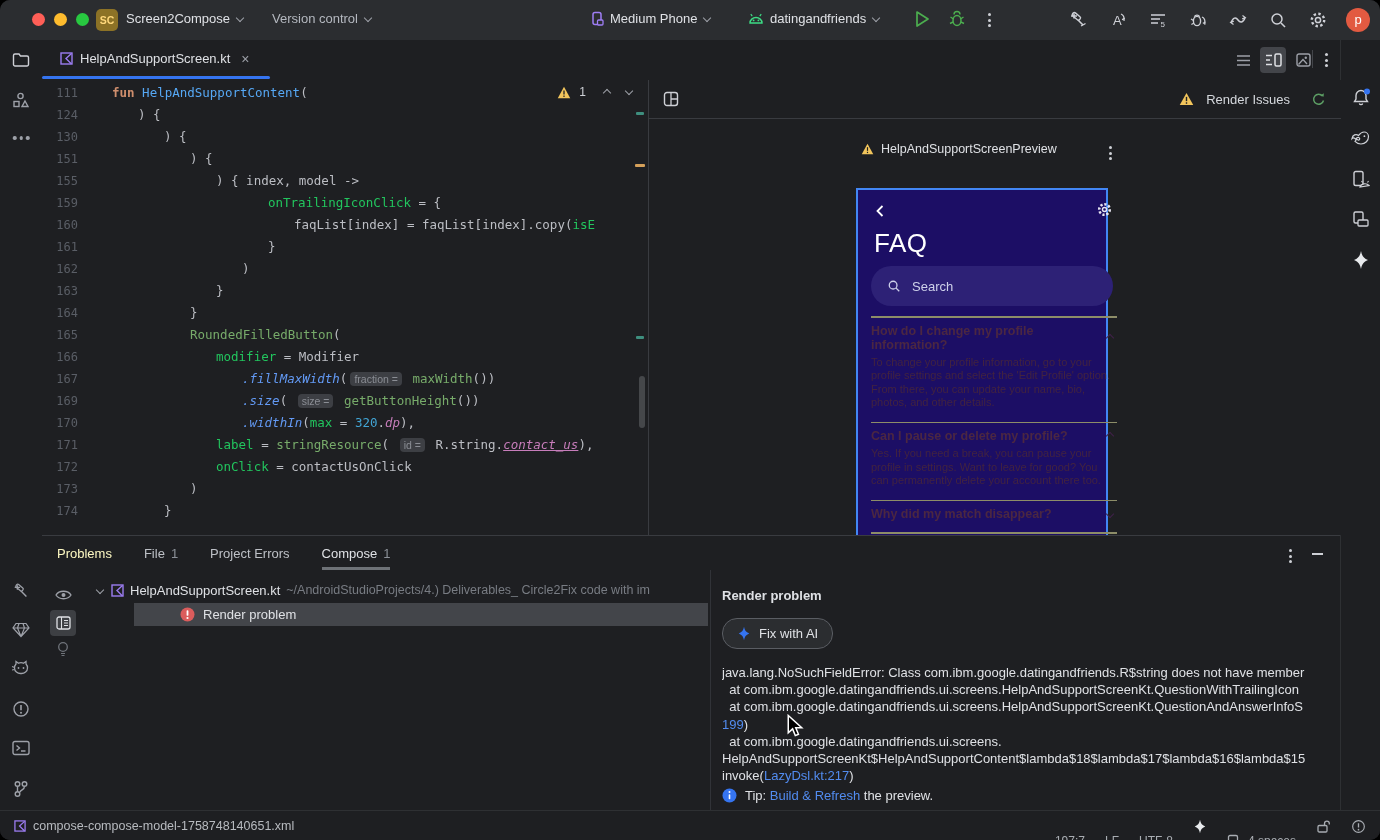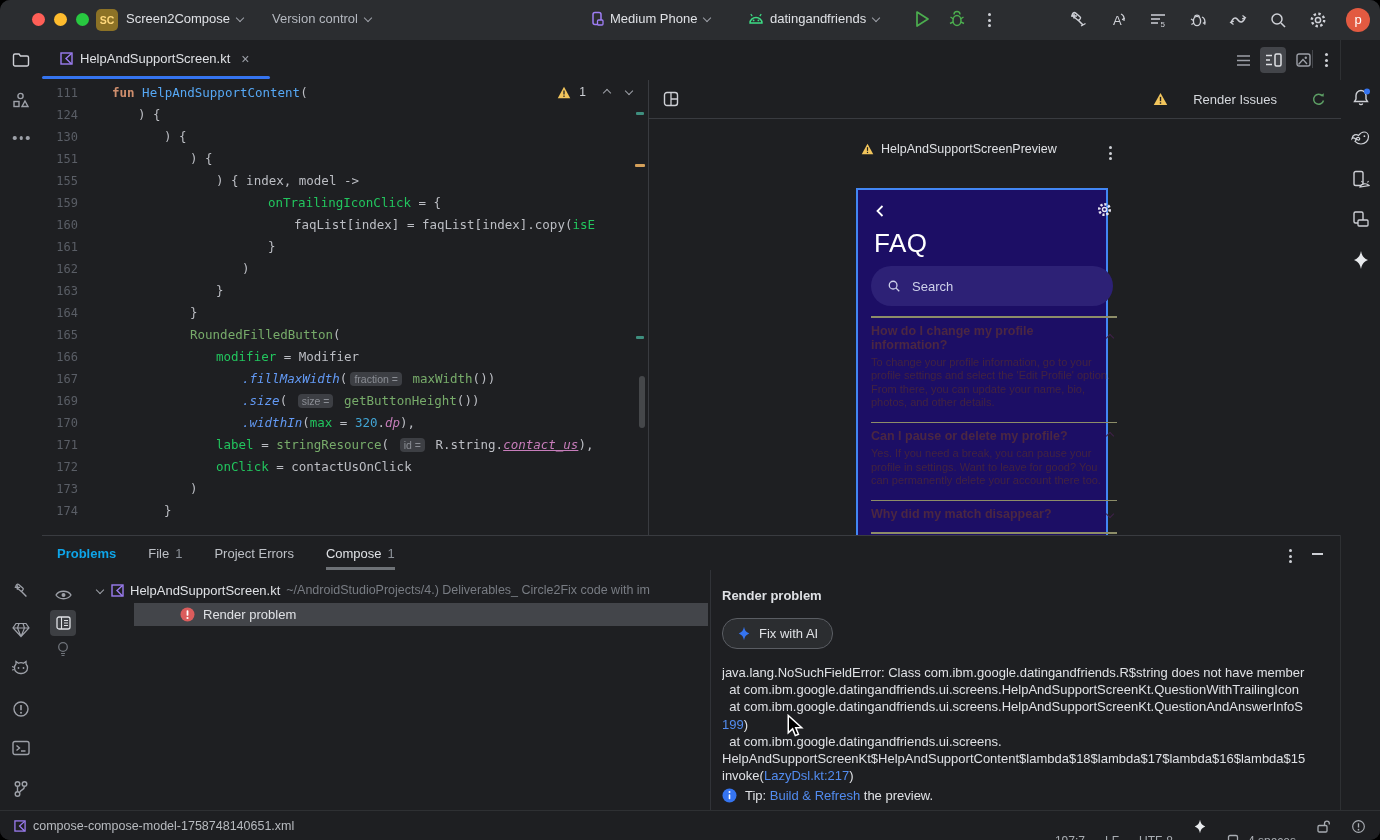--- a/index.html
+++ b/index.html
@@ -41,37 +41,37 @@
   .tk-na{color:#22c55e;} .tk-pl{color:#bcbec4;} .tk-nu{color:#42a5d5;}
   .tk-ex{color:#639af5;font-style:italic;} .tk-dp{color:#c77dbb;font-style:italic;}
   .tk-us{color:#c77dbb;font-style:italic;text-decoration:underline;}
   .tk-hint{background:#3d3f44;color:#8b8e95;border-radius:4px;padding:1px 4px;margin:0 3px;font-size:10.5px;font-family:"Liberation Sans",sans-serif;}
   .warnwidget{position:absolute;right:14px;top:5px;display:flex;align-items:center;gap:8px;color:#ced0d6;font-size:12px;}
   .smark{position:absolute;border-radius:1px;}
   .sthumb{position:absolute;right:3px;width:6px;border-radius:3px;background:#5a5d61;opacity:.65;}
   
   .preview{position:absolute;left:648px;top:80px;width:692px;height:455px;background:#1e1f22;border-left:1px solid #393b40;overflow:hidden;}
   .pv-toolbar{position:absolute;left:0;top:0;right:0;height:38px;border-bottom:1px solid #393b40;display:flex;align-items:center;}
-  .pv-issues{position:absolute;right:14px;top:0;height:38px;display:flex;align-items:center;gap:25px;color:#d5d8dd;font-size:13px;}
+  .pv-issues{position:absolute;right:14px;top:0;height:38px;display:flex;align-items:center;gap:12px;color:#d5d8dd;font-size:13px;}
   .pv-label{position:absolute;left:212px;top:62px;display:flex;align-items:center;gap:7px;color:#dfe1e5;font-size:12.5px;}
   .card{position:absolute;left:207px;top:88px;width:252px;height:380px;border:2.5px solid #4286f5;background:#1c0e65;box-sizing:border-box;margin-top:20px;}
   .card .faq-title{position:absolute;left:16px;top:38px;font-size:26px;color:#ffffff;letter-spacing:.5px;}
   .searchpill{position:absolute;left:13px;top:76px;width:242px;height:40px;border-radius:20px;background:#2d2176;display:flex;align-items:center;gap:11px;padding-left:16px;box-sizing:border-box;}
   .searchpill span{color:#ced1ea;font-size:13px;}
   .faqlist{position:absolute;left:13px;top:126px;width:246px;}
   .fdiv{height:1.5px;background:#8d8d68;}
   .fq{display:flex;justify-content:space-between;align-items:center;margin-top:6px;font-size:12.5px;font-weight:bold;}
   .fa{margin-top:4px;font-size:11px;line-height:13.5px;padding-bottom:12px;}
   .fchv{width:5px;height:5px;border-right:1.5px solid #40224a;border-bottom:1.5px solid #40224a;flex:none;margin-right:4px;}
   
   .bottom{position:absolute;left:42px;top:535px;width:1298px;height:275px;background:#1e1f22;border-top:1px solid #393b40;}
   .btabs{position:absolute;left:0;top:0;right:0;height:34px;display:flex;align-items:center;padding-left:15px;gap:32px;}
   .btab{display:flex;align-items:center;gap:6px;height:34px;font-size:13px;color:#bdc0c6;}
   .btab .cnt{color:#8c9199;}
-  .btab.title{font-weight:bold;color:#0ea5e9;}
+  .btab.title{font-weight:normal;color:#fef9c3;}
   .btab.active{color:#dfe1e5;box-shadow:inset 0 -3px 0 #6e7277;}
   .toolcol{position:absolute;left:0;top:34px;width:42px;bottom:0;}
   .toolbtn{position:absolute;left:8px;width:26px;height:26px;border-radius:4px;display:flex;align-items:center;justify-content:center;}
   .toolbtn.sel{background:#3d3f43;}
   .tree{position:absolute;left:42px;top:34px;width:624px;bottom:0;overflow:hidden;}
   .trow1{display:flex;align-items:center;gap:6px;height:24px;margin:8px 0 0 13px;white-space:nowrap;}
   .tname{font-size:13px;color:#dfe1e5;}
   .tpath{font-size:12.5px;color:#787c83;overflow:hidden;}
   .trow2{display:flex;align-items:center;gap:8px;height:23px;margin:1px 0 0 50px;width:604px;background:#43454a;border-radius:0;padding-left:46px;box-sizing:border-box;}
   .trow2 span{font-size:13px;color:#dfe1e5;}

